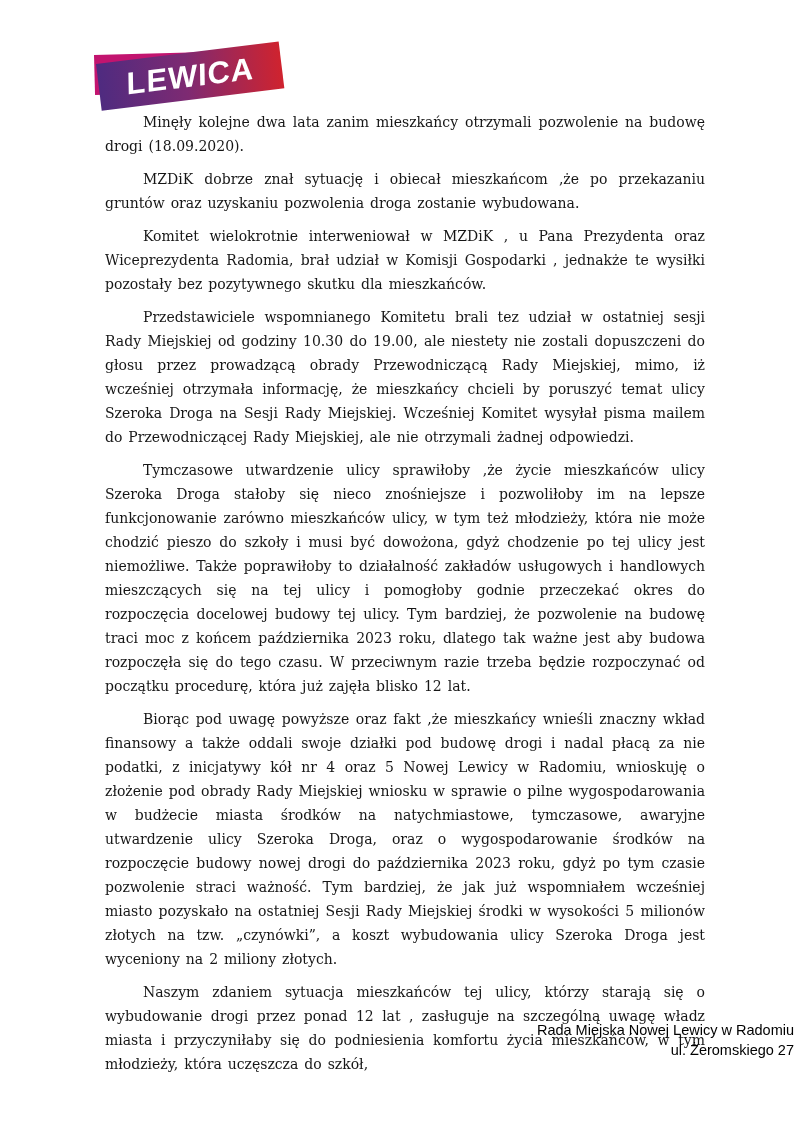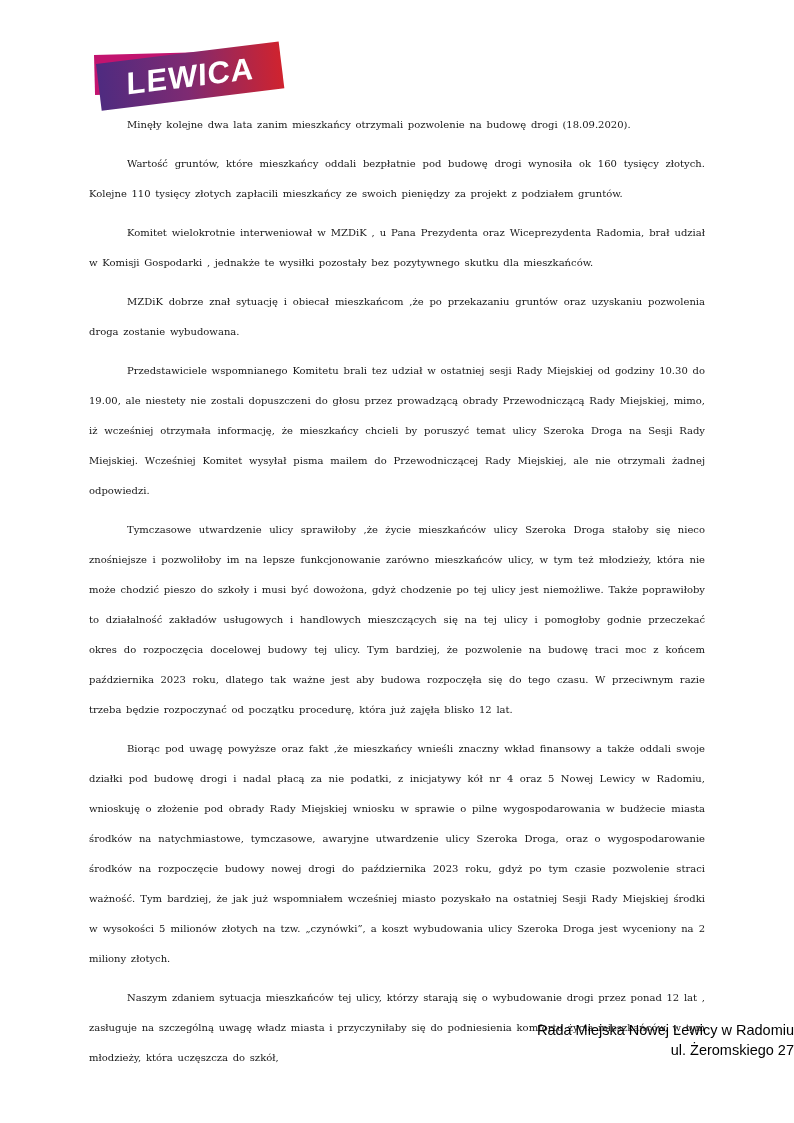--- a/index.html
+++ b/index.html
@@ -41,23 +41,23 @@
     line-height:1;
     user-select:none;
   }
   
   .doc-body{
     position:absolute;
     left:89px;top:110px;width:616px;
     color:#161616;
   }
   .doc-body p{
-    margin:0 0 9px 0;
-    font-size:10px;
-    line-height:30px;
+    margin:0 0 9px 16px;
+    font-size:14px;
+    line-height:24px;
     text-align:justify;
     text-indent:38px;
     word-spacing:1.5px;
   }
   
   .footer{
     position:absolute;
     left:0;top:1020px;width:794px;
     text-align:right;
     font-family:"Liberation Sans", sans-serif;
@@ -73,23 +73,22 @@
 
   <div class="logo">
     <div class="logo-accent"></div>
     <div class="logo-banner">
       <span class="logo-text">LEWICA</span>
     </div>
   </div>
 
   <div class="doc-body">
       <p>Minęły kolejne dwa lata zanim mieszkańcy otrzymali pozwolenie na budowę drogi (18.09.2020).</p>
-      <p>Wartość gruntów, które mieszkańcy oddali bezpłatnie pod budowę drogi wynosiła ok 160 tysięcy złotych. Kolejne 110 tysięcy złotych zapłacili mieszkańcy ze swoich pieniędzy za projekt z podziałem gruntów.</p>
+      <p>MZDiK dobrze znał sytuację i obiecał mieszkańcom ,że po przekazaniu gruntów oraz uzyskaniu pozwolenia droga zostanie wybudowana.</p>
       <p>Komitet wielokrotnie interweniował w MZDiK , u Pana Prezydenta oraz Wiceprezydenta Radomia, brał udział w Komisji Gospodarki , jednakże te wysiłki pozostały bez pozytywnego skutku dla mieszkańców.</p>
-      <p>MZDiK dobrze znał sytuację i obiecał mieszkańcom ,że po przekazaniu gruntów oraz uzyskaniu pozwolenia droga zostanie wybudowana.</p>
       <p>Przedstawiciele wspomnianego Komitetu brali tez udział w ostatniej sesji Rady Miejskiej od godziny 10.30 do 19.00, ale niestety nie zostali dopuszczeni do głosu przez prowadzącą obrady Przewodniczącą Rady Miejskiej, mimo, iż wcześniej otrzymała informację, że mieszkańcy chcieli by poruszyć temat ulicy Szeroka Droga na Sesji Rady Miejskiej. Wcześniej Komitet wysyłał pisma mailem do Przewodniczącej Rady Miejskiej, ale nie otrzymali żadnej odpowiedzi.</p>
       <p>Tymczasowe utwardzenie ulicy sprawiłoby ,że życie mieszkańców ulicy Szeroka Droga stałoby się nieco znośniejsze i pozwoliłoby im na lepsze funkcjonowanie zarówno mieszkańców ulicy, w tym też młodzieży, która nie może chodzić pieszo do szkoły i musi być dowożona, gdyż chodzenie po tej ulicy jest niemożliwe. Także poprawiłoby to działalność zakładów usługowych i handlowych mieszczących się na tej ulicy i pomogłoby godnie przeczekać okres do rozpoczęcia docelowej budowy tej ulicy. Tym bardziej, że pozwolenie na budowę traci moc z końcem października 2023 roku, dlatego tak ważne jest aby budowa rozpoczęła się do tego czasu. W przeciwnym razie trzeba będzie rozpoczynać od początku procedurę, która już zajęła blisko 12 lat.</p>
       <p>Biorąc pod uwagę powyższe oraz fakt ,że mieszkańcy wnieśli znaczny wkład finansowy a także oddali swoje działki pod budowę drogi i nadal płacą za nie podatki, z inicjatywy kół nr 4 oraz 5 Nowej Lewicy w Radomiu, wnioskuję o złożenie pod obrady Rady Miejskiej wniosku w sprawie o pilne wygospodarowania w budżecie miasta środków na natychmiastowe, tymczasowe, awaryjne utwardzenie ulicy Szeroka Droga, oraz o wygospodarowanie środków na rozpoczęcie budowy nowej drogi do października 2023 roku, gdyż po tym czasie pozwolenie straci ważność. Tym bardziej, że jak już wspomniałem wcześniej miasto pozyskało na ostatniej Sesji Rady Miejskiej środki w wysokości 5 milionów złotych na tzw. „czynówki”, a koszt wybudowania ulicy Szeroka Droga jest wyceniony na 2 miliony złotych.</p>
       <p>Naszym zdaniem sytuacja mieszkańców tej ulicy, którzy starają się o wybudowanie drogi przez ponad 12 lat , zasługuje na szczególną uwagę władz miasta i przyczyniłaby się do podniesienia komfortu życia mieszkańców, w tym młodzieży, która uczęszcza do szkół,</p>
     </div>
 
   <div class="footer">
     <div>Rada Miejska Nowej Lewicy w Radomiu</div>
     <div>ul. Żeromskiego 27</div>
   </div>

